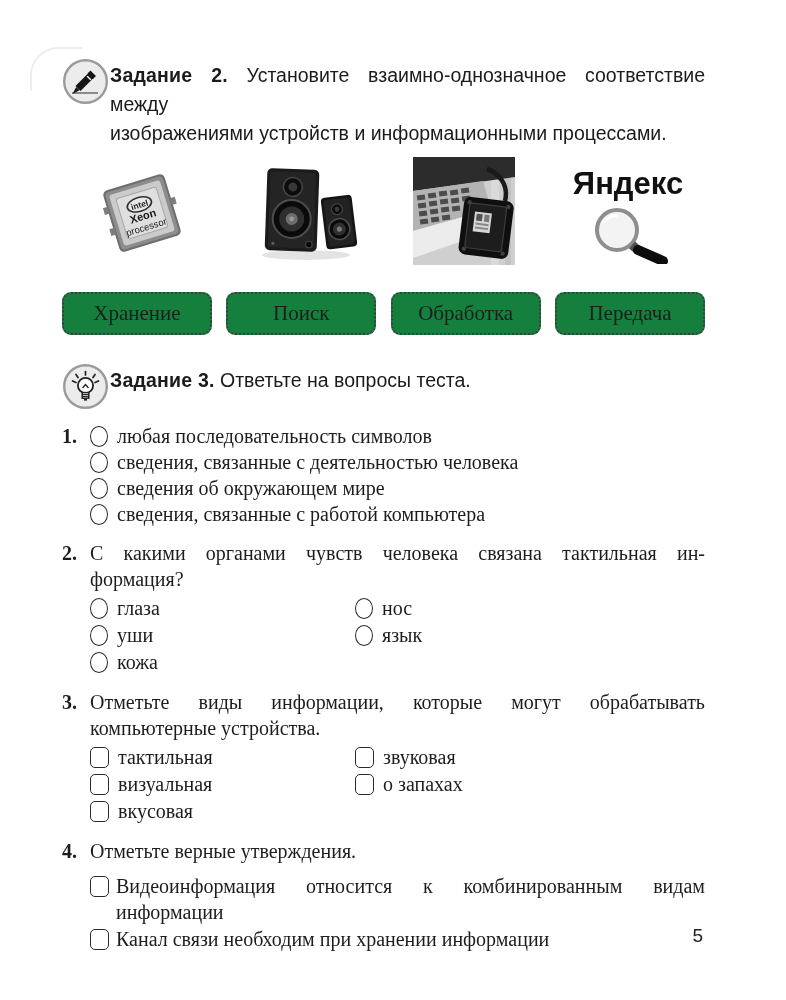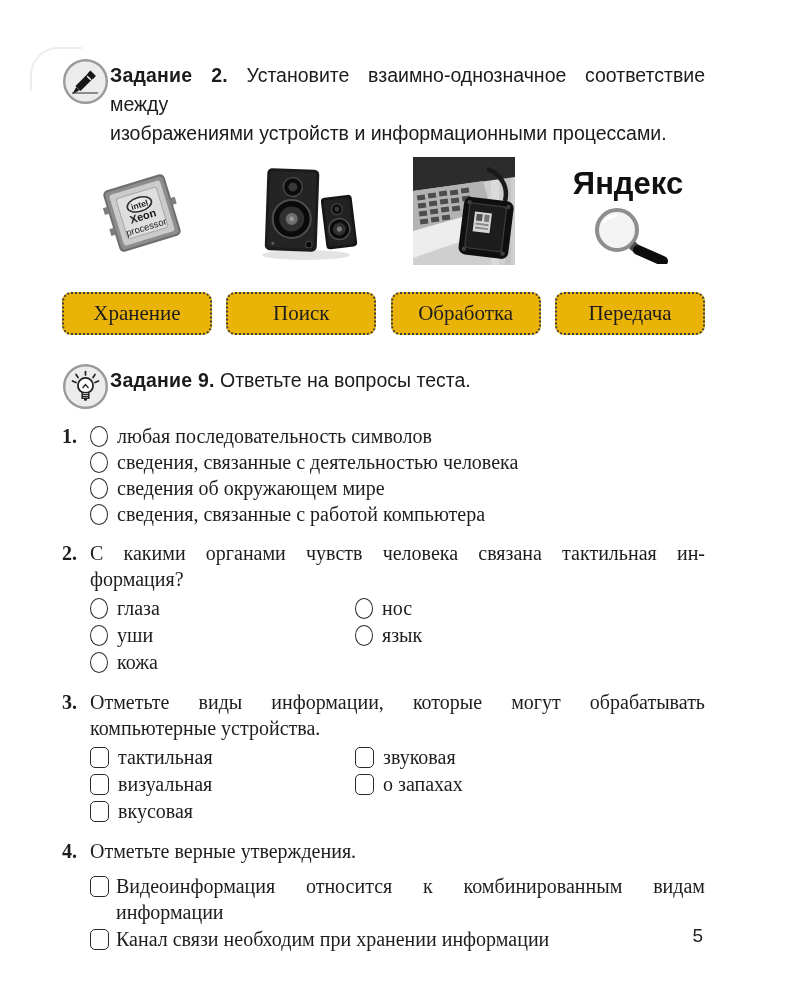--- a/index.html
+++ b/index.html
@@ -23,21 +23,21 @@
   .task-text b{letter-spacing:0.2px;}
   .jline{text-align:justify;text-align-last:justify;}
   
   .devices-row{display:flex;margin-top:8px;height:110px;}
   .device-slot{flex:1;display:flex;justify-content:center;align-items:center;}
   
   .process-row{display:flex;justify-content:space-between;margin-top:26px;}
   .process-box{
     width:146px;height:39px;border:2.2px dotted #3d3d3d;border-radius:9px;
     display:flex;align-items:center;justify-content:center;
-    font-size:21px;background:#eab308;
+    font-size:21px;background:#15803d;
   }
   .task3{margin-top:28px;}
   
   .question{position:relative;padding-left:28px;margin-top:13px;font-size:20px;line-height:26px;}
   .qnum{position:absolute;left:0;top:0;font-weight:bold;}
   .opts{margin-top:9px;}
   .opt{display:flex;align-items:flex-start;gap:9px;min-height:25px;}
   .radio{
     flex:none;width:16px;height:19px;border:1.7px solid #2a2a2a;border-radius:50%;
     margin-top:3px;background:#fff;
@@ -218,21 +218,21 @@
         <circle cx="23.5" cy="22.5" r="7.6" fill="#ffffff" stroke="#222222" stroke-width="1.8"></circle>
         <path d="M 20.5 25 L 23.5 21.5 L 26.5 25" fill="none" stroke="#222222" stroke-width="1.3"></path>
         <rect x="20.2" y="29.6" width="6.6" height="5.6" fill="#ffffff" stroke="#222222" stroke-width="1.5"></rect>
         <line x1="20.2" y1="31.6" x2="26.8" y2="31.6" stroke="#222222" stroke-width="1.1"></line>
         <line x1="20.2" y1="33.4" x2="26.8" y2="33.4" stroke="#222222" stroke-width="1.1"></line>
         <rect x="22" y="35.2" width="3" height="2.4" fill="#222222"></rect>
       </svg>
     </div>
     <div class="task-text">
       <div>
-        <b>Задание 9.</b>
+        <b>Задание 3.</b>
         <span>Ответьте на вопросы теста.</span>
       </div>
     </div>
   </div>
 
   <div class="question">
     <span class="qnum">1.</span>
     <div class="opts">
       <div class="opt">
         <span class="radio"></span>

